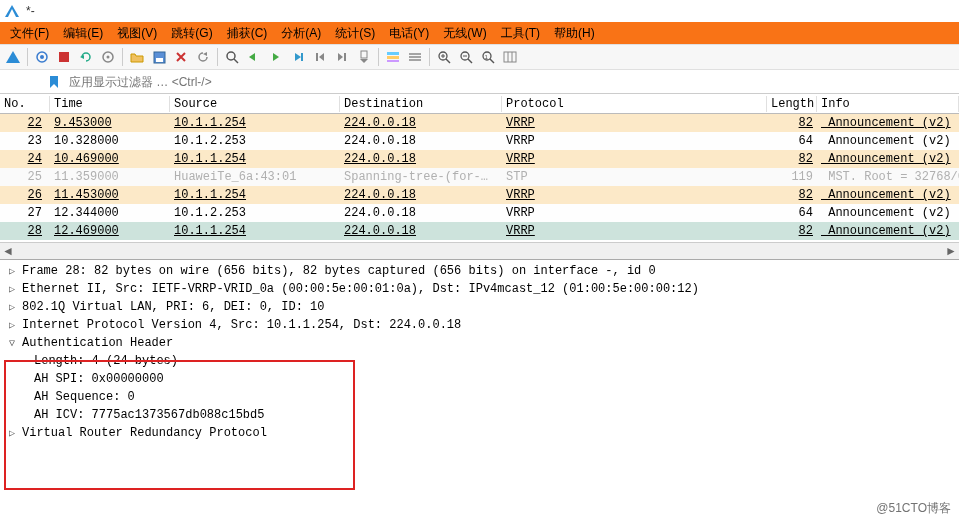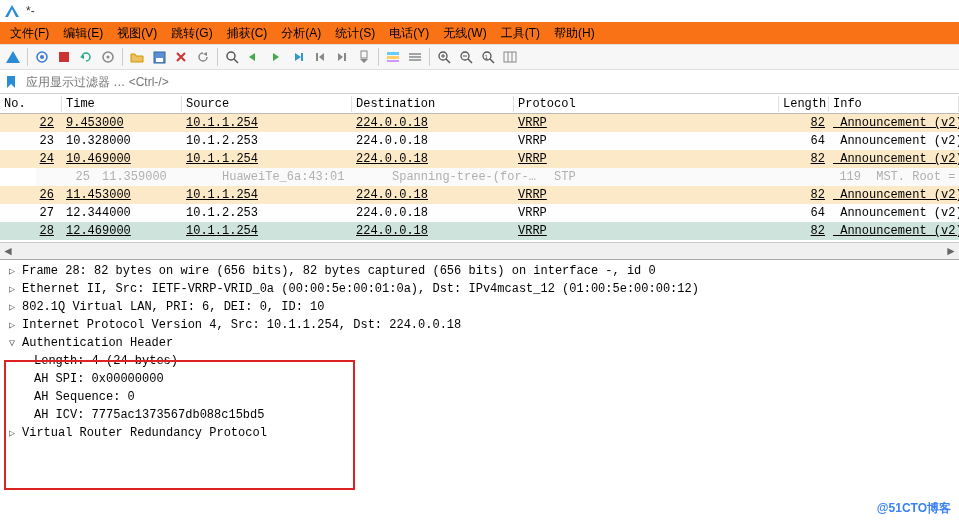--- a/index.html
+++ b/index.html
@@ -4,48 +4,48 @@
 <style>
   * { box-sizing: border-box; margin: 0; padding: 0; }
   body { font-family: "Microsoft YaHei", "Segoe UI", Tahoma, sans-serif; font-size: 12px; background: #fff; width: 959px; height: 521px; overflow: hidden; position: relative; }
   .title-bar { display:flex; align-items:center; height:22px; padding:2px 4px; background:#fff;}
   .title-text { margin-left:6px; color:#333; }
   .menu-bar { display:flex; gap:2px; padding:2px 4px; height:22px; align-items:center; background:#f97316;}
   .menu-item { padding:1px 6px; cursor:default; white-space:nowrap; }
   .toolbar { display:flex; align-items:center; height:26px; padding:1px 2px; border-top:1px solid #e0e0e0; border-bottom:1px solid #e0e0e0; background:#f7f7f7; gap:0px;}
   .tb-btn { width:22px; height:22px; display:flex; align-items:center; justify-content:center; color:#444; border:1px solid transparent; }
   .tb-sep { width:1px; height:18px; background:#ccc; margin:0 3px;}
-  .filter-bar { display:flex; align-items:center; height:24px; border-bottom:1px solid #ccc; background:#fff;}
+  .filter-bar { display:flex; align-items:center; height:24px; border-bottom:1px solid #ccc; background:#fff;padding-left:43px;}
   .filter-icon { width:22px; display:flex; align-items:center; justify-content:center; color:#1e6fb8;}
   .filter-input { flex:1; border:none; outline:none; font-size:12px; padding:2px 4px; color:#888;}
   .packet-list { height:148px; overflow:hidden; font-family: Consolas, "Courier New", monospace; font-size:12px; }
   .pl-header { display:flex; background:#fff; border-bottom:1px solid #bbb; height:20px; align-items:center;}
   .pl-header > div { padding:1px 4px; border-right:1px solid #e0e0e0; white-space:nowrap; overflow:hidden;}
   .pl-body { }
   .pl-row { display:flex; height:18px; align-items:center;}
   .pl-row > div { padding:0px 4px; white-space:nowrap; overflow:hidden;}
-  .col-no { width:62px; text-align:right; padding-right:8px !important;}
+  .col-no { width:50px; text-align:right; padding-right:8px !important;}
   .col-time { width:120px;}
   .col-src { width:170px;}
   .col-dst { width:162px;}
   .col-proto { width:265px;}
   .col-len { width:50px; text-align:right;}
   .col-info { flex:1;}
   .row-vrrp82 { background:#fce9c8;text-decoration:underline;}
   .row-vrrp64 { background:#fefefe;}
-  .row-stp { background:#fafafa; color:#b0b0b0;margin-left:36px;}
+  .row-stp { background:#fafafa; color:#b0b0b0;}
   .row-selected { background:#cde3dc !important;}
   .scroll-x { height:17px; background:#f0f0f0; border-top:1px solid #ccc; display:flex; align-items:center; justify-content:space-between; padding:0 2px; color:#666;}
   .details-pane { font-family: Consolas, "Courier New", monospace; font-size:12px; border-top:1px solid #aaa; padding:2px 0 6px 0; overflow:hidden;}
   .tree-line { height:18px; display:flex; align-items:center; padding-left:6px; white-space:nowrap;}
   .tree-toggle { width:12px; display:inline-block; text-align:center; color:#555; font-size:10px;}
   .tree-label { padding-left:4px;}
   .indent1 { padding-left:34px !important; }
   .redbox { position:absolute; border:2px solid #d22; pointer-events:none;}
-  .watermark { position:absolute; right:8px; bottom:4px; color:#3b82f6; font-size:12px;font-weight:bold;}
+  .watermark { position:absolute; right:8px; bottom:4px; color:#737373; font-size:12px;}
   svg { display:block;}
 </style>
 </head>
 <body>
 
 <div class="title-bar">
   <span>
     <svg width="16" height="16">
         <polygon points="1,14 8,2 15,14" fill="#2b8cd6"></polygon>
         <polygon points="4,14 8,6 12,14" fill="#fff"></polygon>

